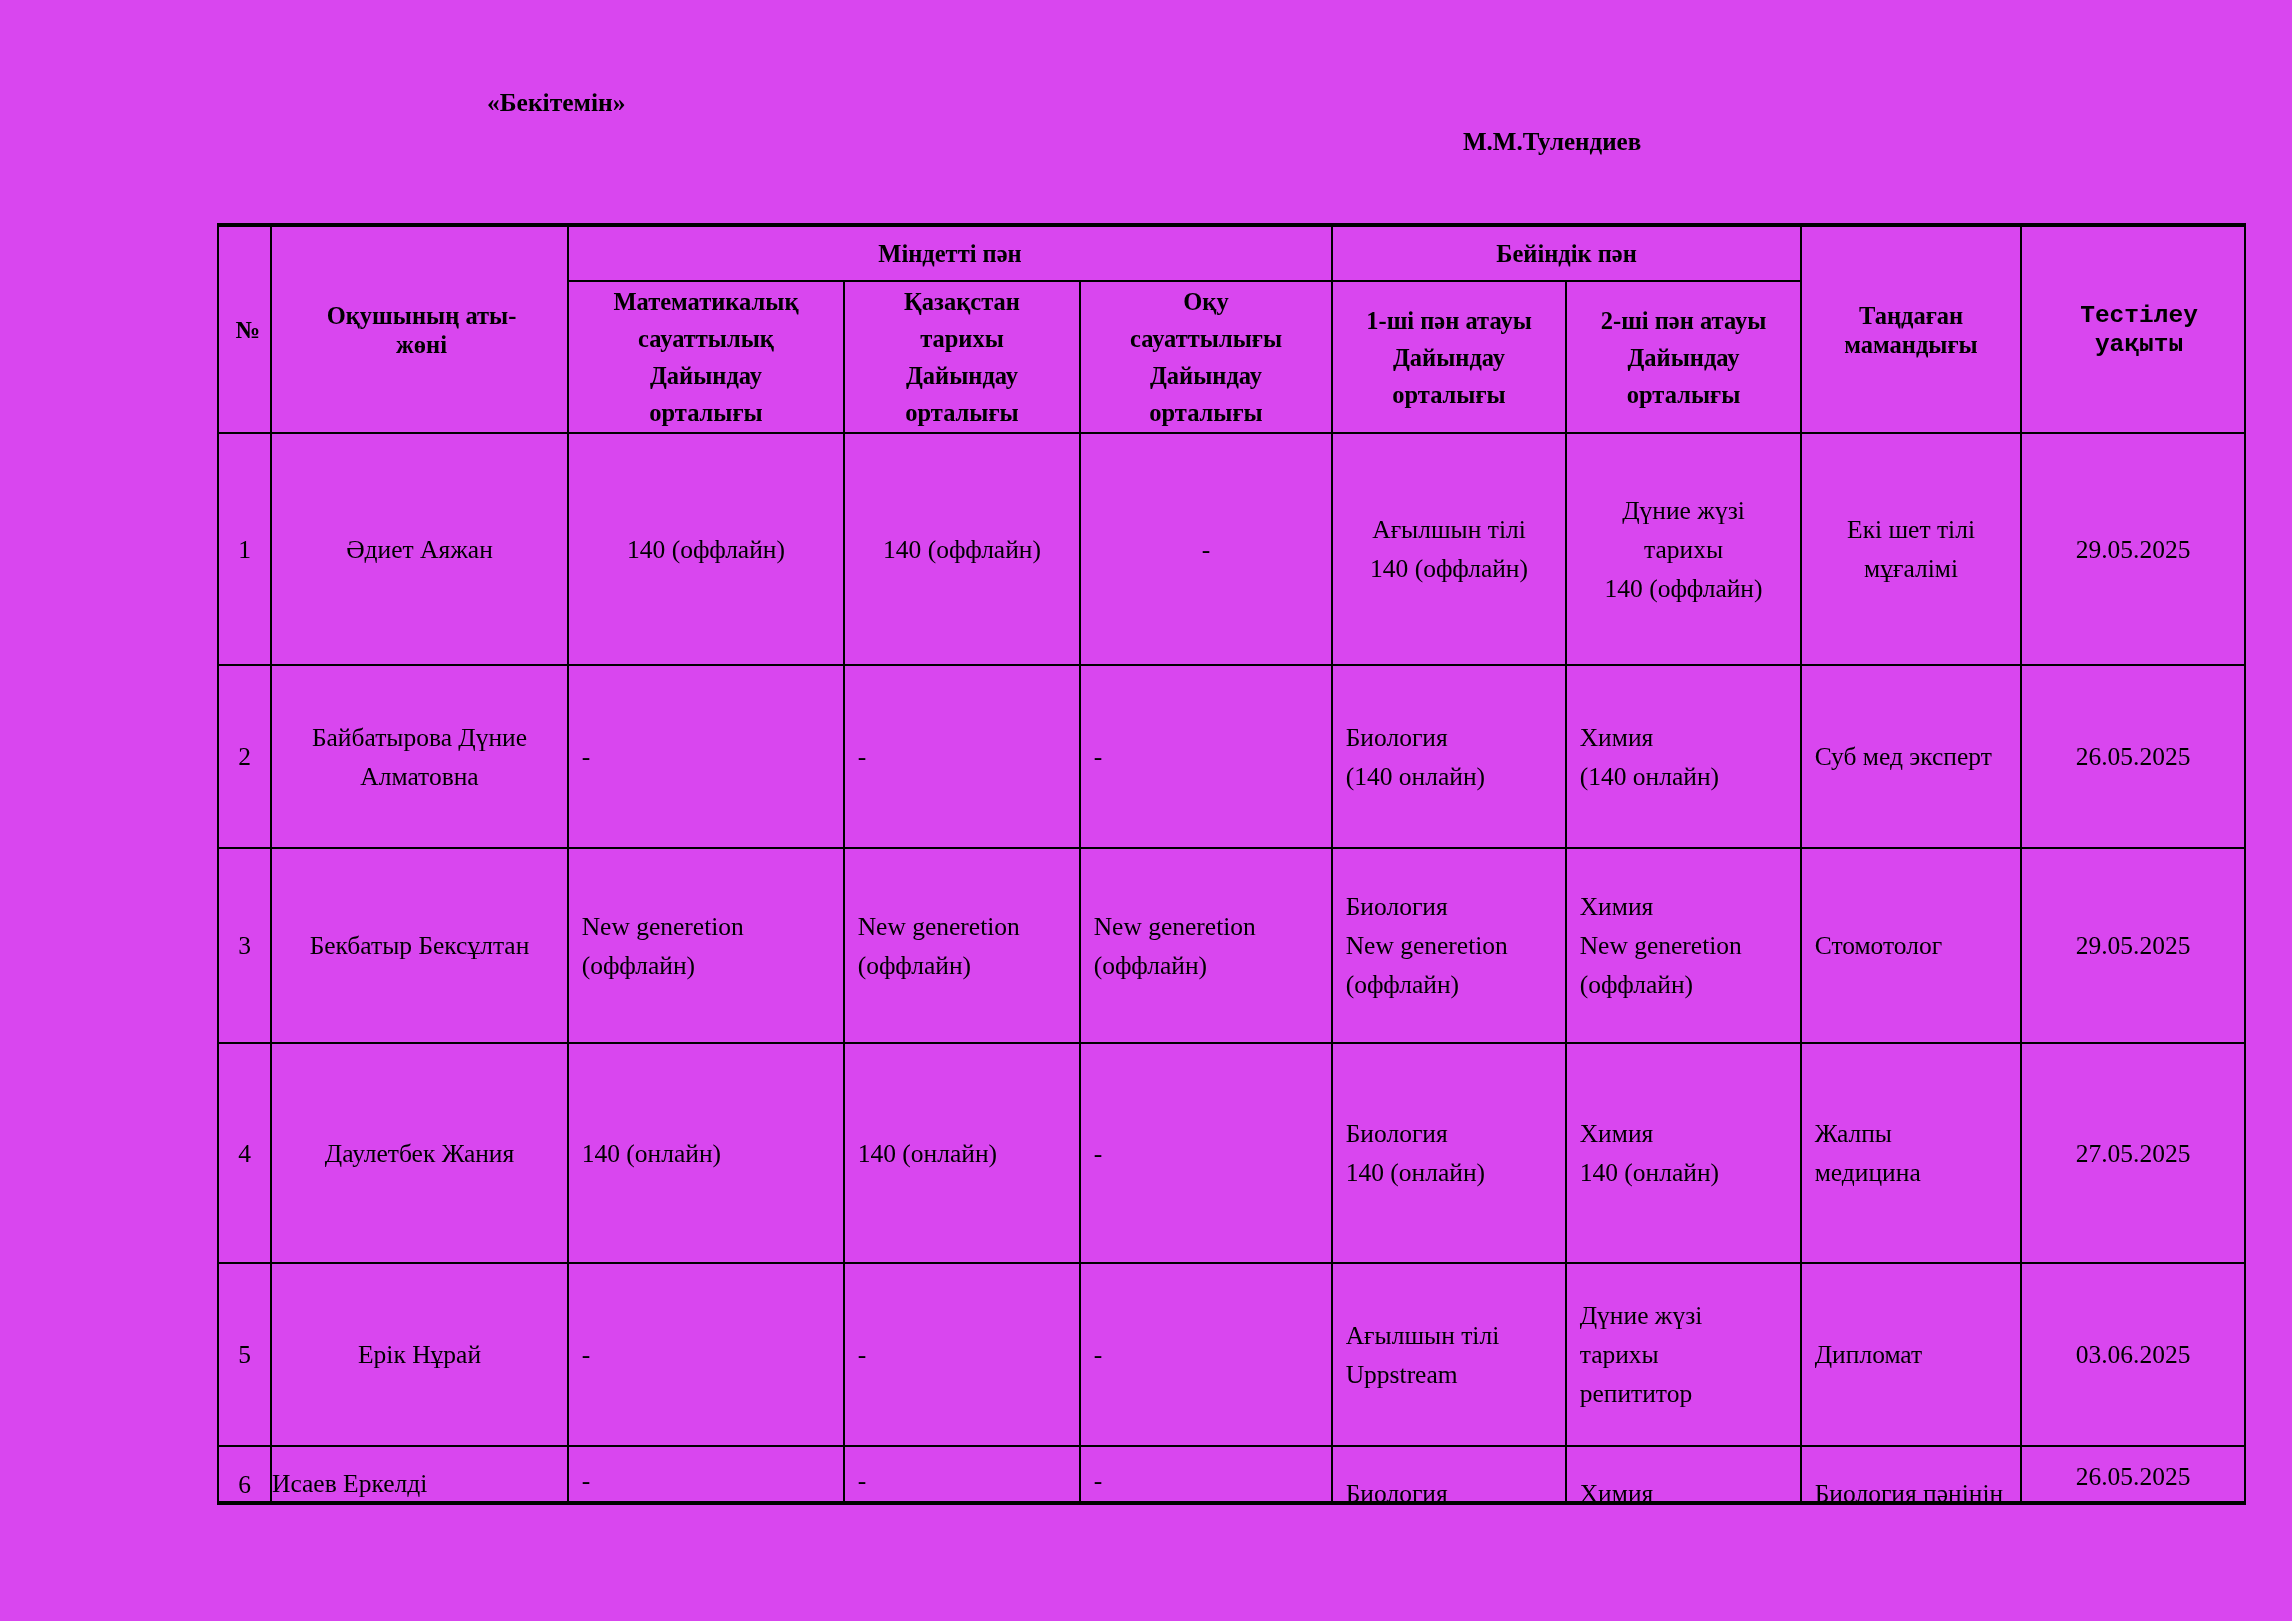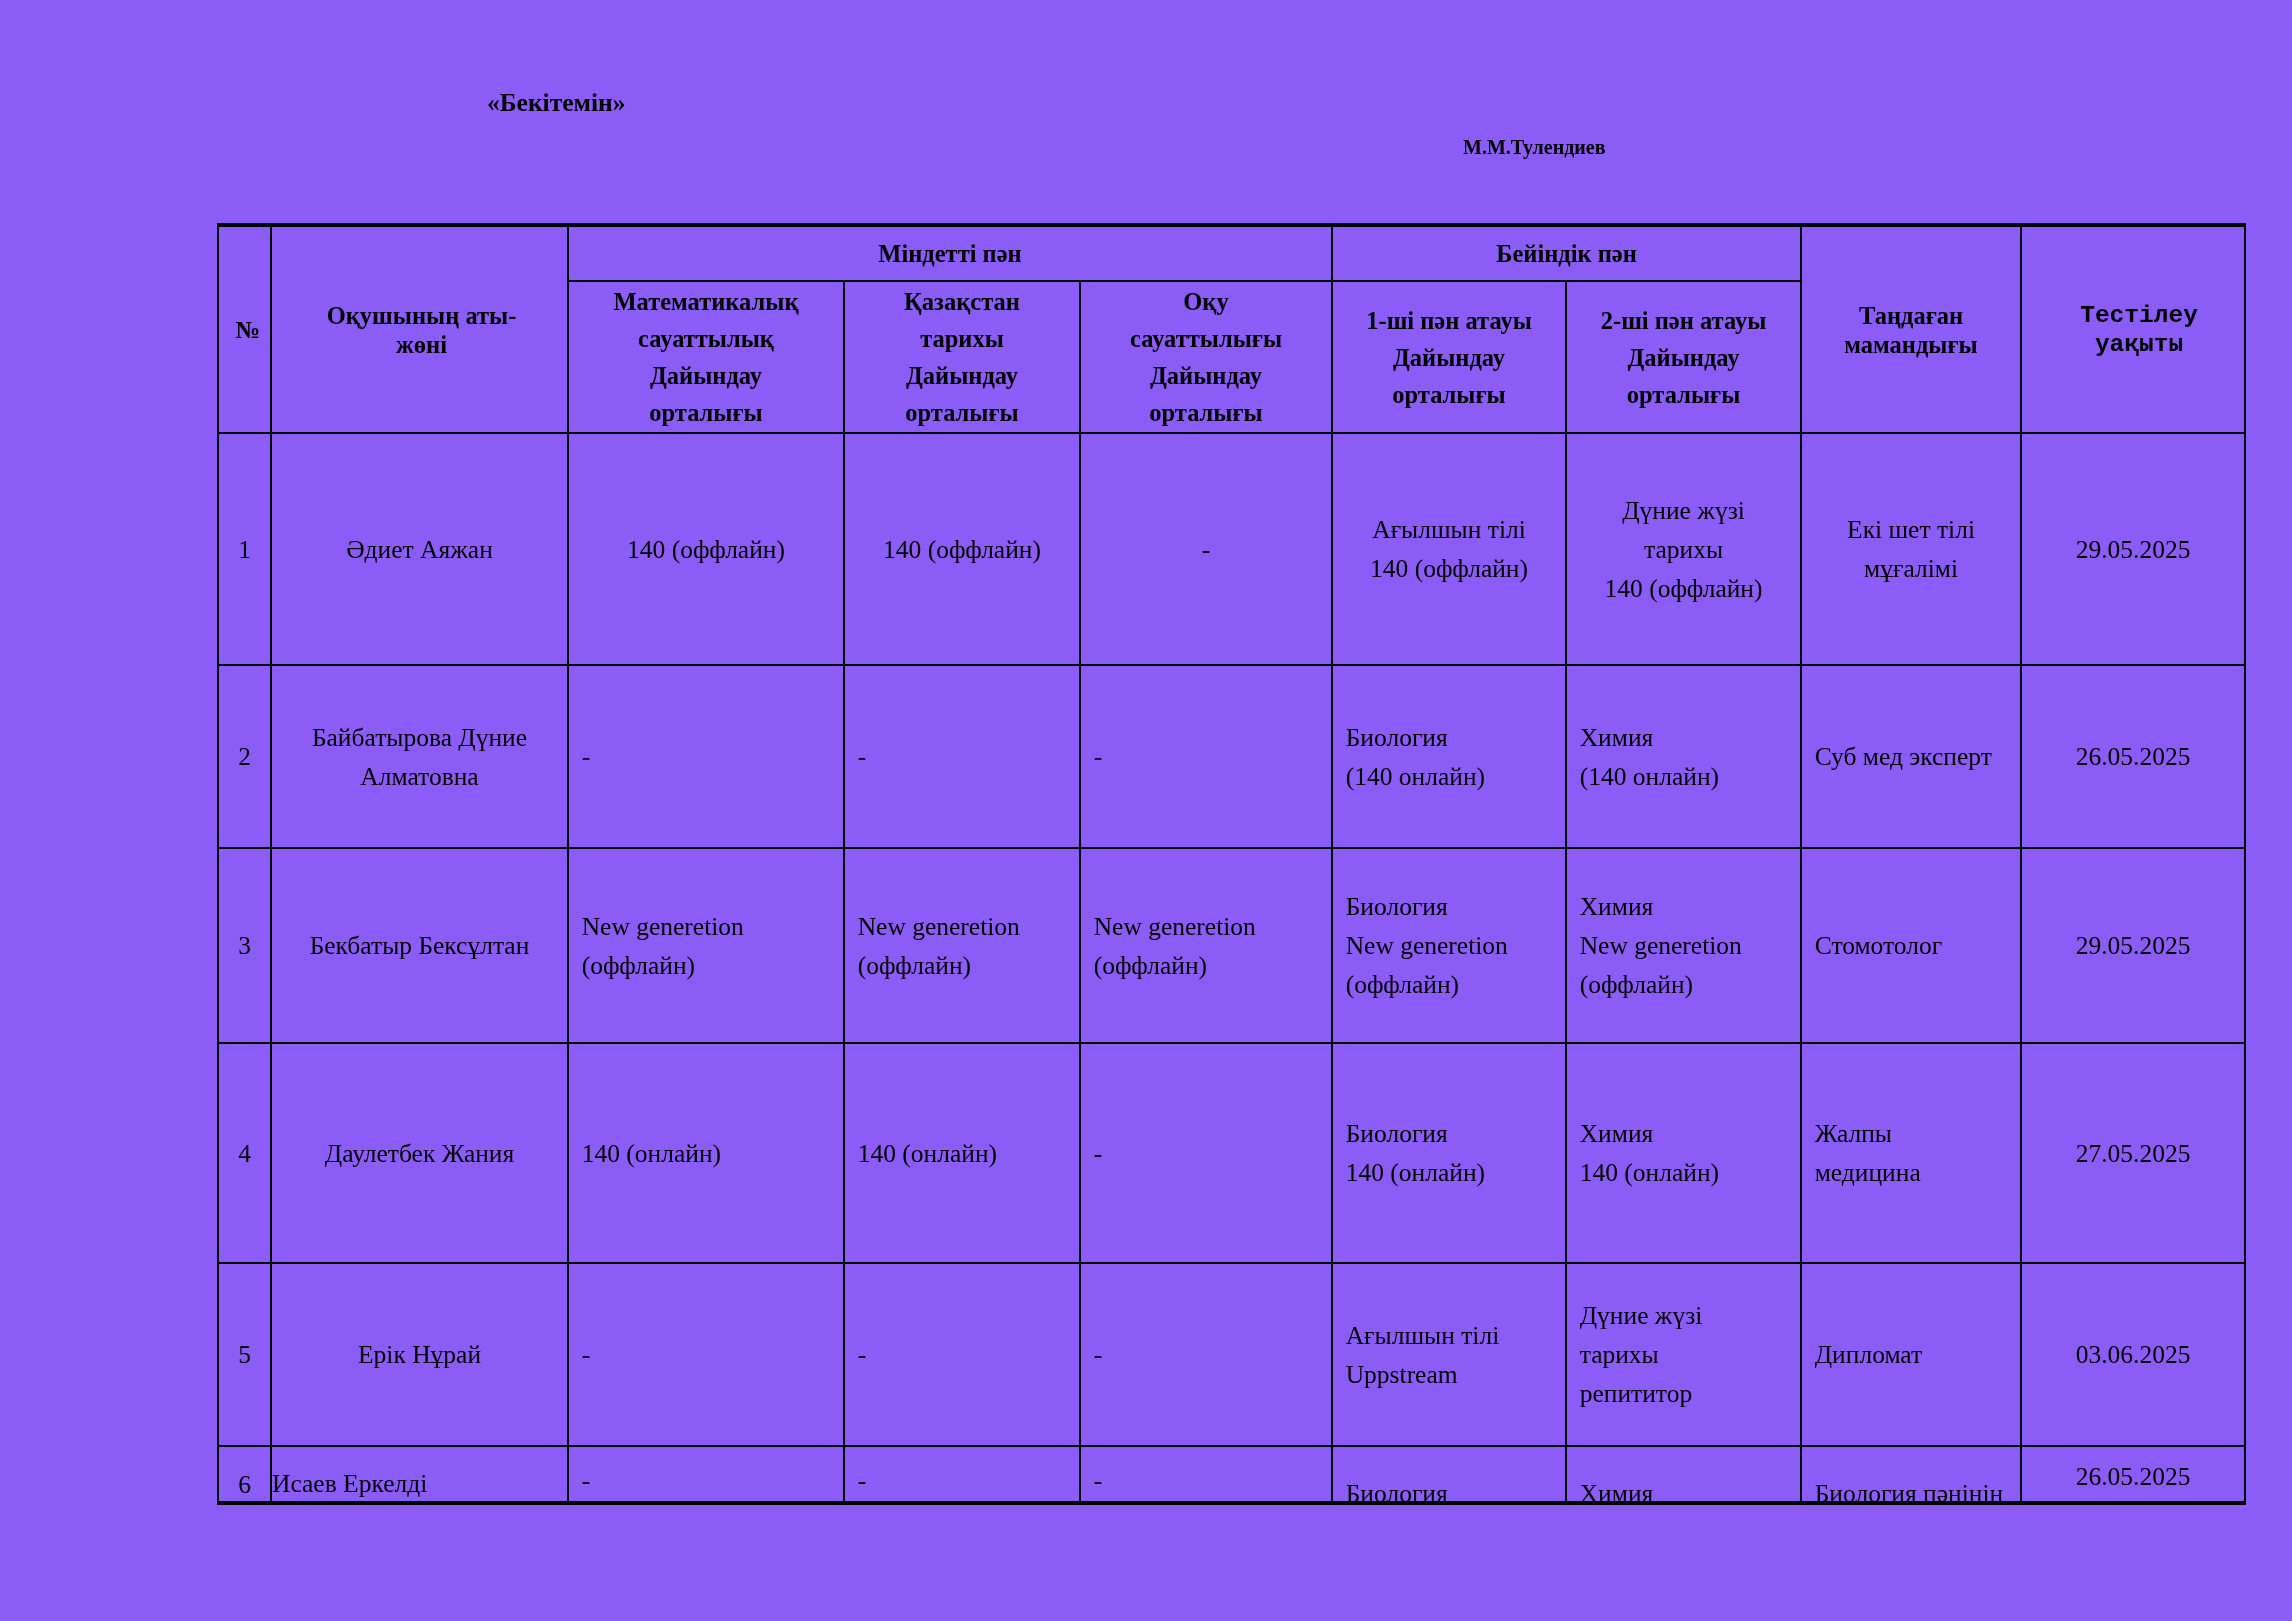--- a/index.html
+++ b/index.html
@@ -1,25 +1,25 @@
 <!DOCTYPE html>
 <html><head>
 <meta charset="utf-8">
 <style>
   html,body { margin:0; padding:0; background:#e8e8e8; }
   .page {
-    position:relative; width:2293px; height:1621px; background:#8b5cf6;
+    position:relative; width:2293px; height:1621px; background:#d946ef;
     font-family:"Liberation Serif","DejaVu Serif",serif; color:#000;
     overflow:hidden;
   }
   .doc-line { position:absolute; font-weight:bold; font-size:25.5px; white-space:pre; }
   .doc-line span { white-space:pre; }
   #line-approval { left:487px; top:88px; }
   #line-director { left:487px; top:120px; }
-  #director-name { position:absolute; left:1463px; top:136px; font-weight:bold; font-size:20px; white-space:pre; }
+  #director-name { position:absolute; left:1463px; top:128px; font-weight:bold; font-size:25px; white-space:pre; }
   #line-class    { left:487px; top:159px; }
   #line-class .gap { display:inline-block; width:45px; }
 
   .tbl-wrap { position:absolute; left:217px; top:223px; }
   table {
     border-collapse:collapse; table-layout:fixed; width:2028px;
     border:2.9px solid #000; border-top-width:4.9px; border-bottom-width:4.9px;
   }
   th, td { border:2px solid #000; white-space:pre-line; overflow:hidden; box-sizing:border-box; }
   th { font-weight:bold; font-size:24.5px; vertical-align:middle; }

